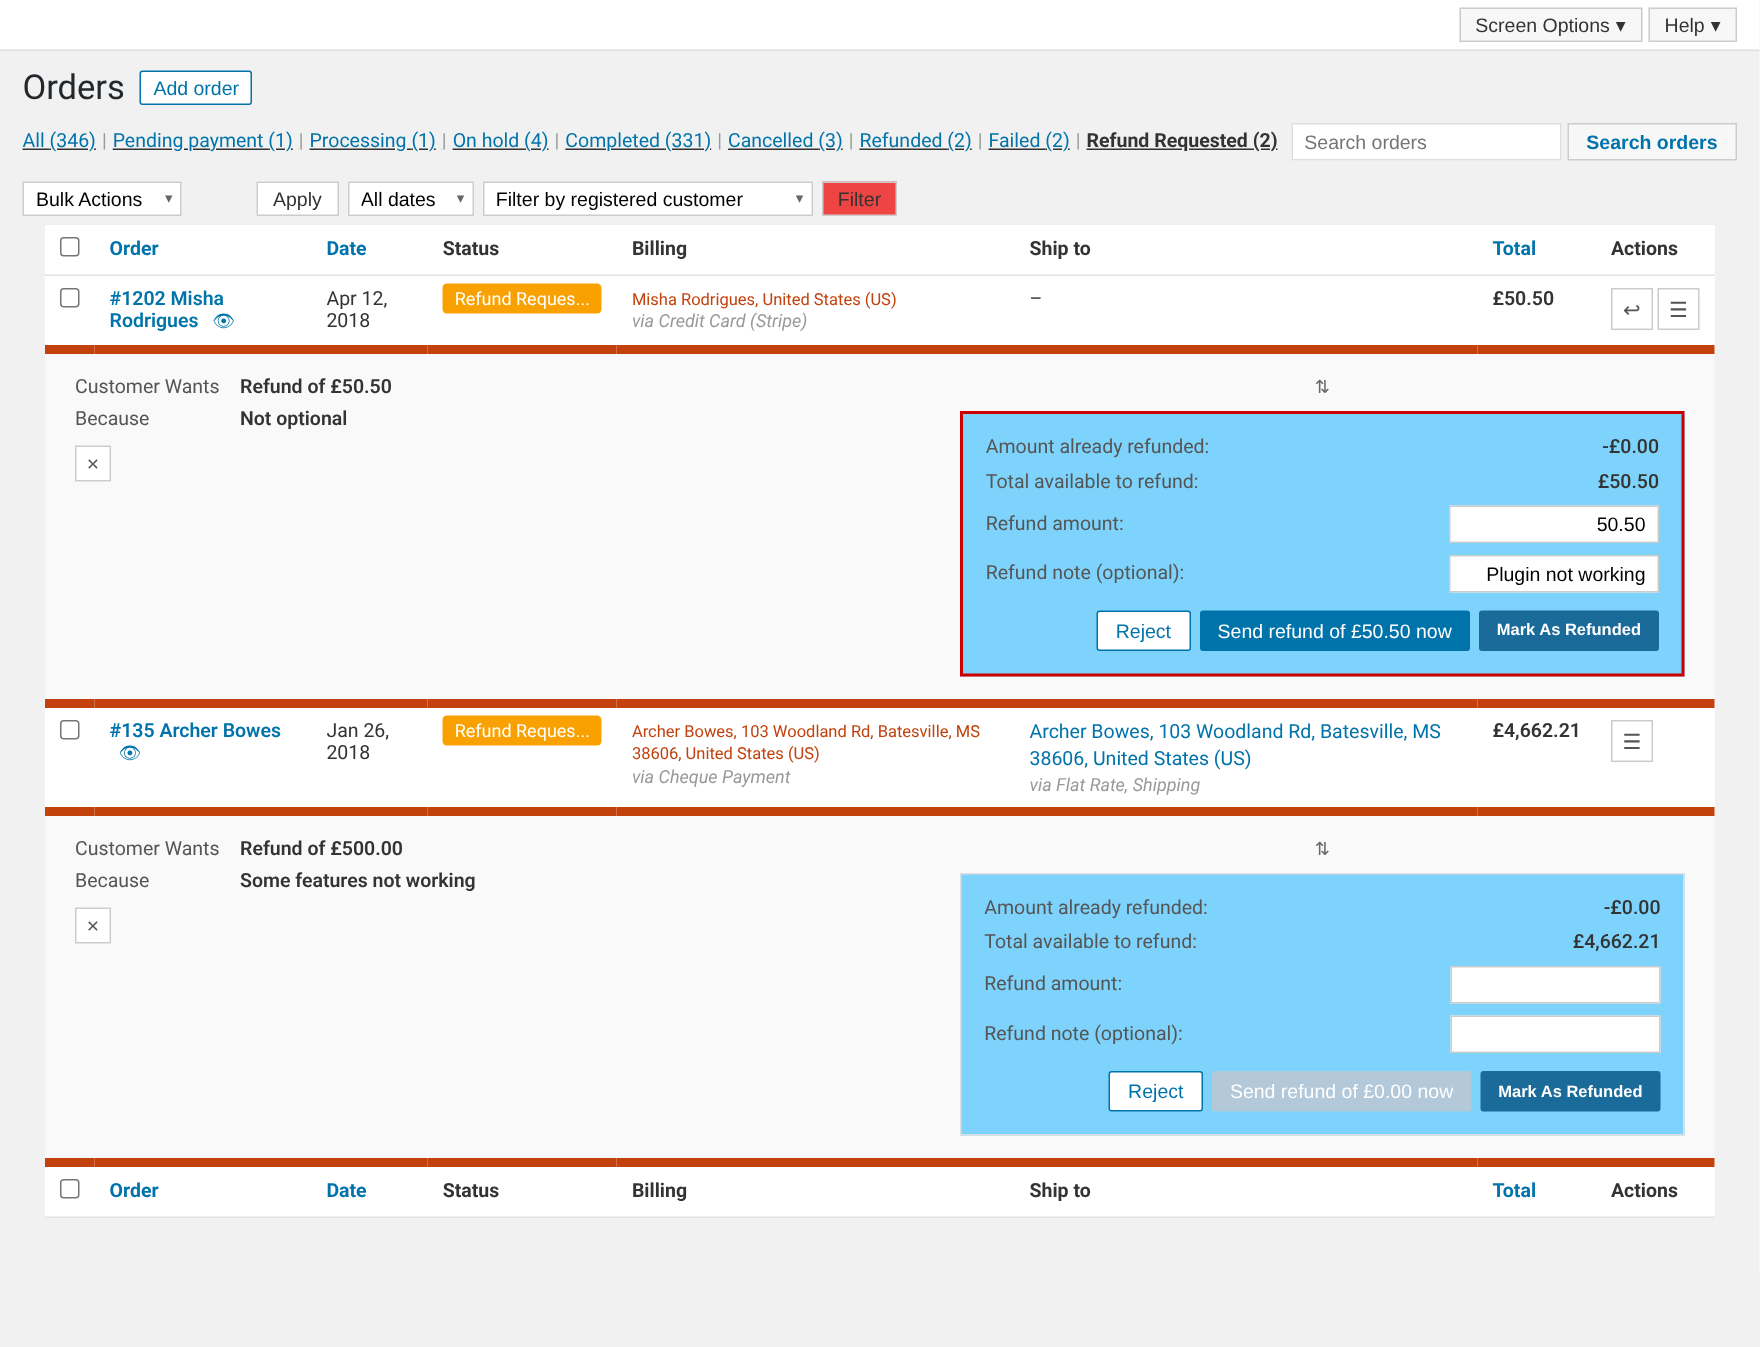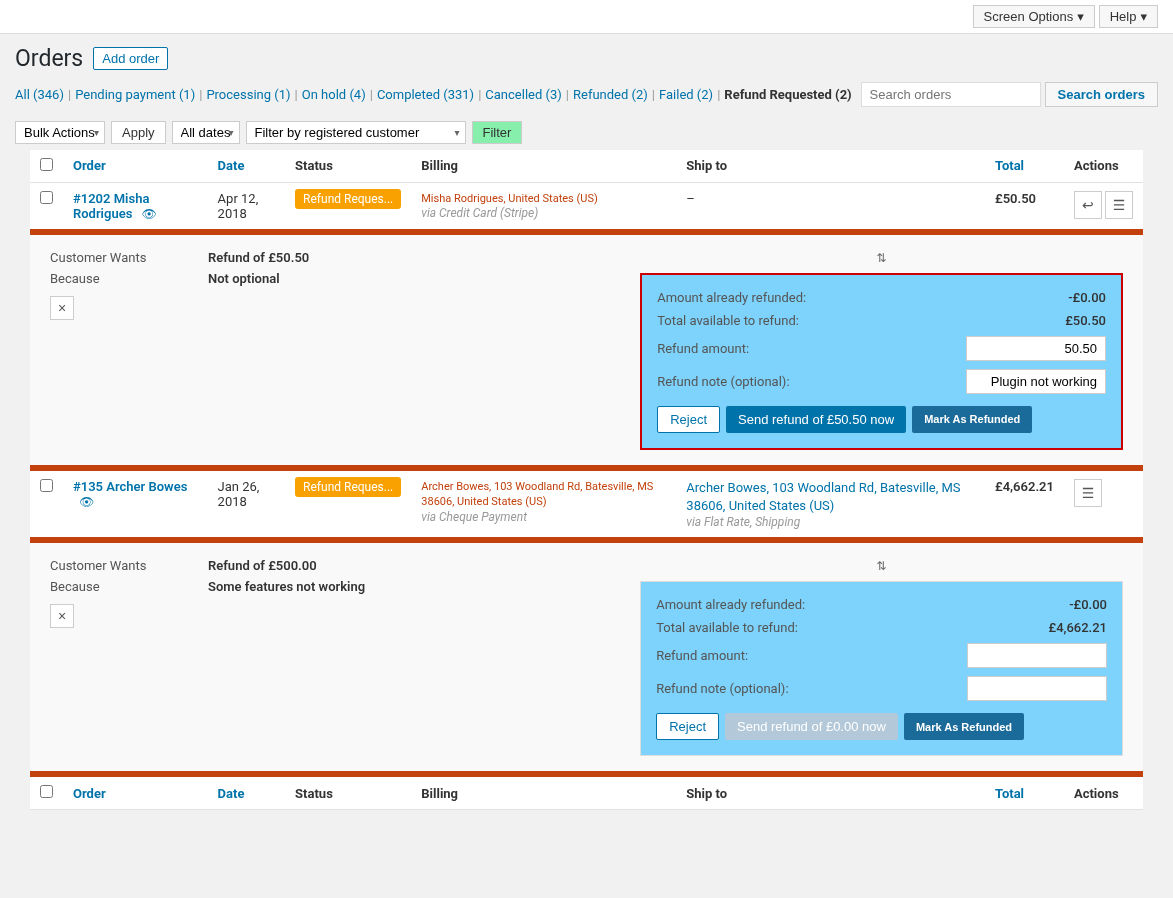--- a/index.html
+++ b/index.html
@@ -6,34 +6,34 @@
     body { font-family: -apple-system, BlinkMacSystemFont, "Segoe UI", Roboto, sans-serif; font-size: 13px; background: #f1f1f1; color: #333; }
     
     .top-bar { background: #fff; border-bottom: 1px solid #ddd; padding: 0 15px; display: flex; align-items: center; justify-content: flex-end; height: 34px; }
     .top-bar-btn { background: #f7f7f7; border: 1px solid #ccc; padding: 3px 10px; cursor: pointer; font-size: 13px; color: #333; display: flex; align-items: center; gap: 4px; }
     
     .page-header { background: #f1f1f1; padding: 10px 15px 0; display: flex; align-items: center; gap: 10px; }
     .page-title { font-size: 23px; font-weight: 400; color: #23282d; line-height: 1.3; }
     .add-order-btn { border: 1px solid #0073aa; color: #0073aa; background: #fff; padding: 3px 8px; cursor: pointer; font-size: 13px; border-radius: 2px; }
     
     .subsubsub { background: #f1f1f1; padding: 8px 15px; display: flex; align-items: center; justify-content: space-between; }
-    .subsubsub-links { display: flex; align-items: center; gap: 0; flex-wrap: wrap; font-size: 13px; }
+    .subsubsub-links { display: flex; align-items: center; gap: 0; flex-wrap: wrap; font-size: 13px; text-decoration: underline; }
     .subsubsub-links a { color: #0073aa; text-decoration: none; }
     .subsubsub-links .sep { color: #999; margin: 0 4px; }
     .subsubsub-links .current { font-weight: 700; color: #333; }
     .search-box { display: flex; gap: 4px; align-items: center; }
     .search-input { border: 1px solid #ddd; padding: 4px 8px; font-size: 13px; width: 180px; }
     .search-btn { background: #f7f7f7; border: 1px solid #ccc; padding: 4px 12px; cursor: pointer; font-size: 13px; color: #0073aa; font-weight: 600; }
     
     .table-nav { background: #f1f1f1; padding: 6px 15px; display: flex; align-items: center; gap: 6px; }
-    .select-input { border: 1px solid #ccc; padding: 3px 8px 3px 8px; font-size: 13px; background: #fff; cursor: pointer; appearance: none; -webkit-appearance: none; }
+    .select-input { border: 1px solid #ccc; padding: 3px 24px 3px 8px; font-size: 13px; background: #fff; cursor: pointer; appearance: none; -webkit-appearance: none; }
     .select-wrapper { position: relative; display: inline-block; }
     .select-wrapper::after { content: '▾'; position: absolute; right: 6px; top: 50%; transform: translateY(-50%); pointer-events: none; font-size: 10px; color: #666; }
-    .apply-btn { background: #fff; border: 1px solid #ccc; padding: 3px 10px; cursor: pointer; font-size: 13px; color: #333; }
-    .filter-btn { background: #86efac; border: 1px solid #ccc; padding: 3px 10px; cursor: pointer; font-size: 13px; color: #333; }
+    .apply-btn { background: #fff; border: 1px solid #ccc; padding: 3px 10px; cursor: pointer; font-size: 13px; color: #333; margin-left: 44px; }
+    .filter-btn { background: #ef4444; border: 1px solid #ccc; padding: 3px 10px; cursor: pointer; font-size: 13px; color: #333; }
     
     .orders-table { width: 100%; background: #fff; border-collapse: collapse; }
     .orders-table th { background: #fff; border-bottom: 1px solid #e1e1e1; padding: 8px 10px; text-align: left; font-weight: 700; font-size: 13px; color: #0073aa; }
     .orders-table td { padding: 8px 10px; vertical-align: top; border-bottom: 6px solid #c2410c; }
     .orders-table tr.order-row td { background: #fff; }
     .orders-table tr.detail-row td { background: #f9f9f9; padding: 0; }
     
     .order-number { color: #0073aa; font-weight: 600; text-decoration: none; }
     .view-icon { color: #0073aa; font-size: 12px; margin-left: 6px; cursor: pointer; }
     
@@ -47,28 +47,28 @@
     .total-amount { font-size: 13px; font-weight: 600; }
     
     .action-icons { display: flex; gap: 3px; }
     .action-icon-btn { border: 1px solid #ccc; background: #fff; width: 28px; height: 28px; display: flex; align-items: center; justify-content: center; cursor: pointer; color: #555; font-size: 14px; }
     
     .detail-inner { padding: 15px 20px; }
     .detail-left { float: left; width: 55%; padding-right: 20px; }
     
     .detail-field { display: flex; gap: 10px; margin-bottom: 6px; font-size: 13px; }
     .detail-label { color: #555; min-width: 100px; }
-    .detail-value { color: #333; font-weight: 600; margin-left: 48px; }
+    .detail-value { color: #333; font-weight: 600; }
     
     .refund-panel { border: 2px solid #cc0000; padding: 15px; background: #7dd3fc; }
     .refund-row { display: flex; align-items: center; justify-content: space-between; margin-bottom: 8px; font-size: 13px; }
     .refund-row-label { color: #555; }
     .refund-row-value { color: #333; font-weight: 500; }
     .refund-input { border: 1px solid #ccc; padding: 4px 8px; font-size: 13px; width: 140px; text-align: right; }
-    .refund-actions { display: flex; gap: 6px; margin-top: 12px; }
+    .refund-actions { display: flex; gap: 6px; margin-top: 12px; justify-content: flex-end; }
     .reject-btn { border: 1px solid #0073aa; background: #fff; color: #0073aa; padding: 5px 12px; cursor: pointer; font-size: 13px; border-radius: 2px; }
     .send-refund-btn { background: #0073aa; color: #fff; border: none; padding: 5px 12px; cursor: pointer; font-size: 13px; border-radius: 2px; }
     .send-refund-btn.disabled { background: #b3c8d8; cursor: not-allowed; }
     .mark-refunded-btn { background: #1a6a9a; color: #fff; border: none; padding: 5px 12px; cursor: pointer; font-size: 11px; border-radius: 2px; font-weight: 600; }
     
     .clearfix::after { content: ''; display: table; clear: both; }
     
     .collapse-btn { border: 1px solid #ccc; background: #fff; width: 24px; height: 24px; display: flex; align-items: center; justify-content: center; cursor: pointer; font-size: 14px; color: #555; margin-top: 10px; }
     
     .checkbox-col { width: 30px; }

